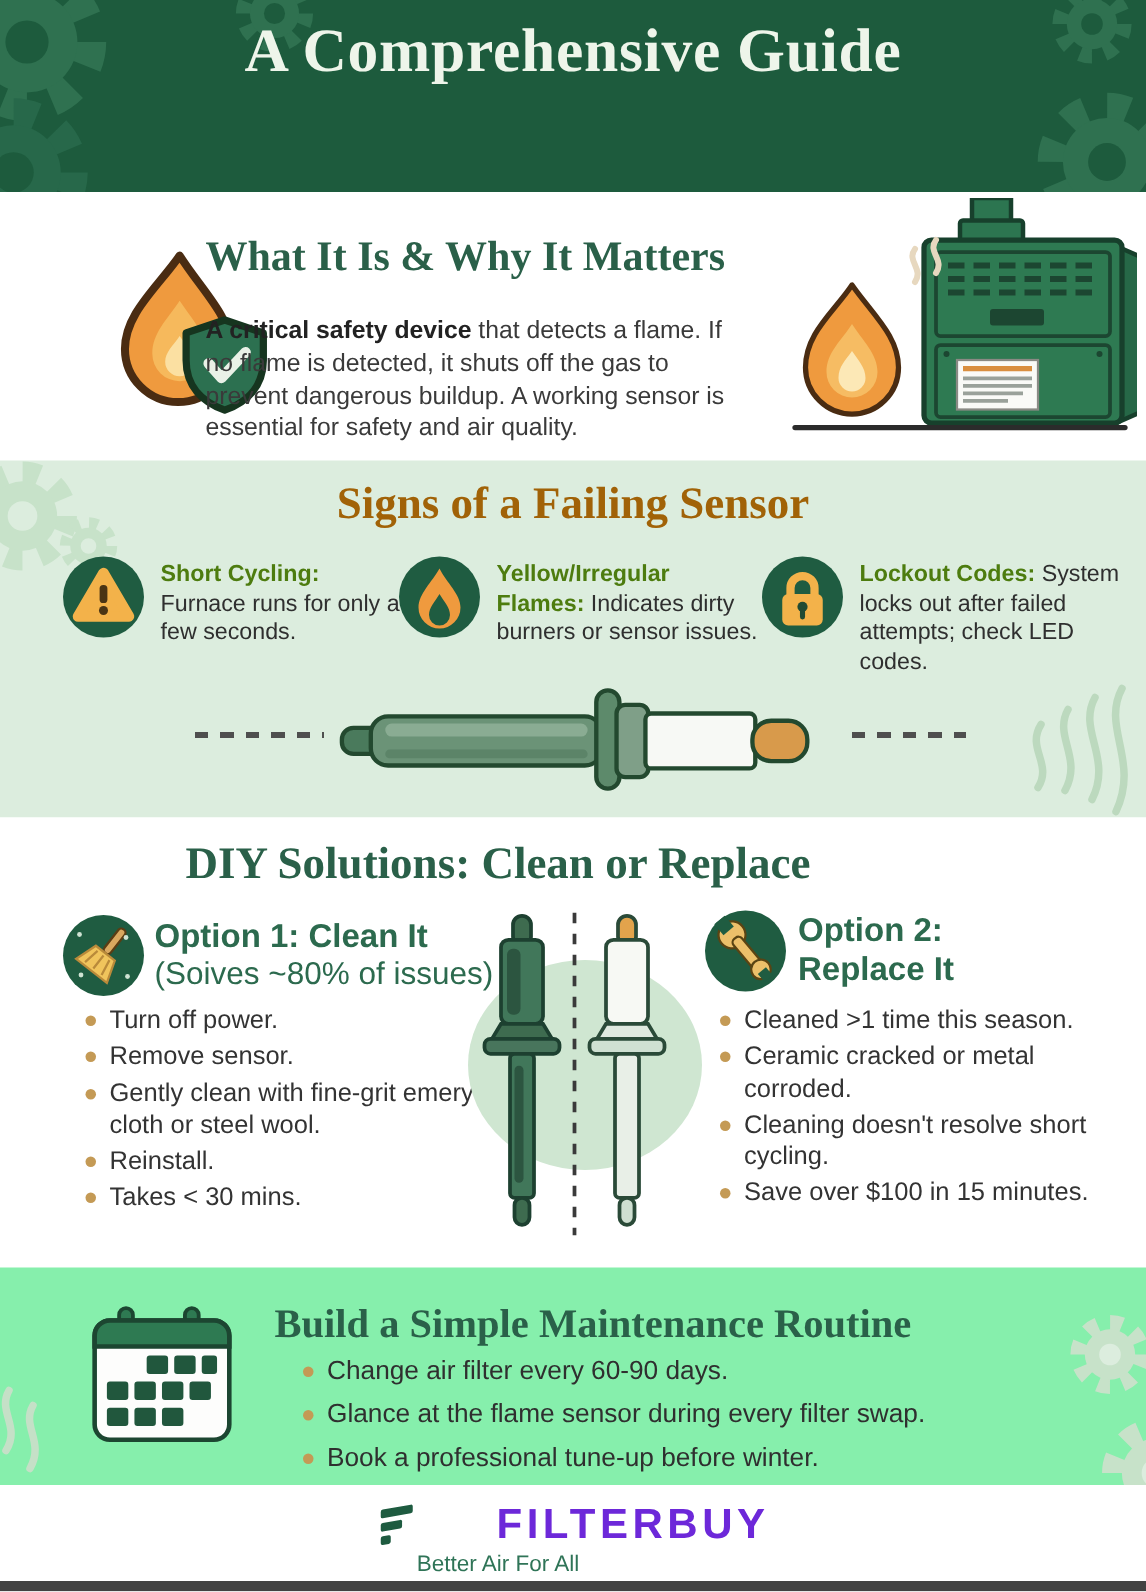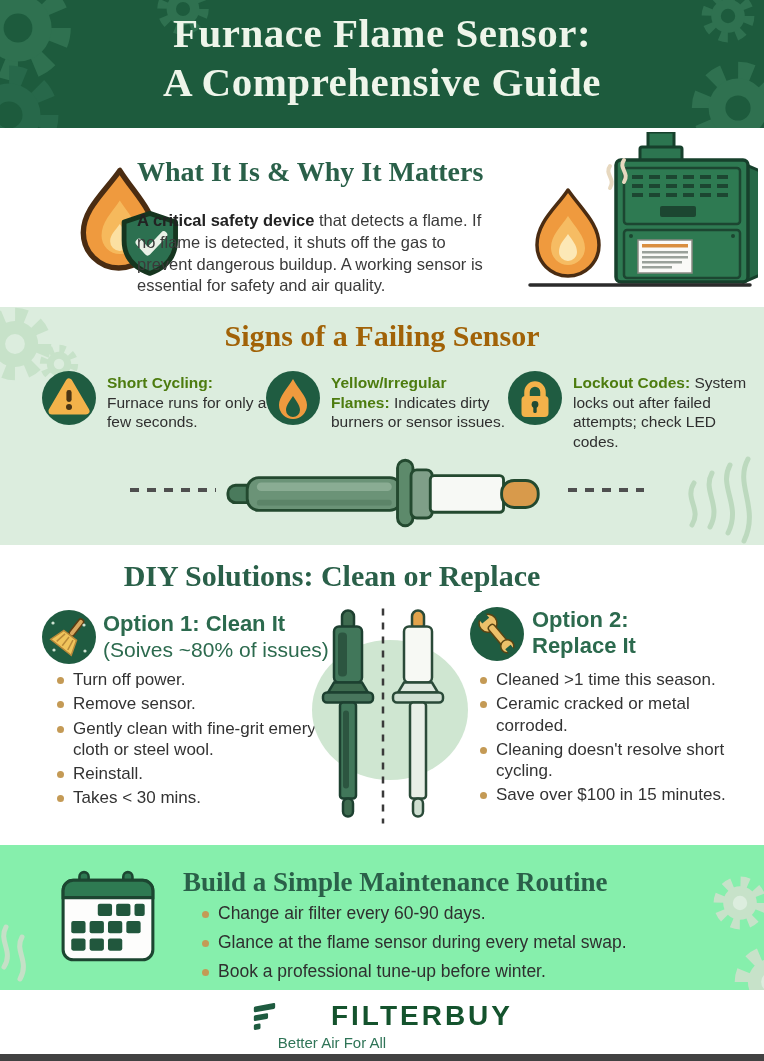--- a/index.html
+++ b/index.html
@@ -82,21 +82,21 @@
   .sec-maint ul.dots { left:200px; top:58px; width:500px; }
   .sec-maint ul.dots li { font-size:17.5px; margin-bottom:7px; color:#2f2f2f; }
 
   
   .sec-footer { top:990px; height:64px; background:#ffffff; }
   .brand-row {
     position:absolute; top:10px; left:0; width:764px;
     display:flex; align-items:center; justify-content:center; gap:10px;
   }
   .brand-name {
-    font-size:28px; font-weight:700; letter-spacing:3px; color:#14532d;margin-left:43px;
+    font-size:28px; font-weight:700; letter-spacing:3px; color:#6d28d9;margin-left:43px;
   }
   .brand-tagline {
     position:absolute; top:44px; left:0; width:664px; text-align:center;
     font-size:15px; color:#2f7457;
   }
   .bottom-strip { position:absolute; top:1054px; left:0; width:764px; height:7px; background:#424242; }
 </style>
 </head>
 <body>
 
@@ -122,21 +122,20 @@
       <circle r="26" fill="none" stroke="#2f7150" stroke-width="14" stroke-dasharray="10 10.4"></circle>
       <circle r="21" fill="#2f7150"></circle>
         <circle r="9" fill="#1d5b3d"></circle>
     </svg>
     <svg class="gear" style="left:668px; top:38px; width:140px; height:140px" viewBox="-50 -50 100 100">
       <circle r="26" fill="none" stroke="#2f7150" stroke-width="14" stroke-dasharray="10 10.4"></circle>
       <circle r="21" fill="#2f7150"></circle>
         <circle r="9" fill="#1d5b3d"></circle>
     </svg>
     <div class="header-title">
-      <div>Furnace Flame Sensor:</div>
       <div>A Comprehensive Guide</div>
     </div>
   </section>
 
   <section class="sec-what">
 
     <svg class="abs" style="left:64px; top:36px; width:118px; height:118px" viewBox="0 0 110 110">
       <path d="M52,6 C38,26 18,42 18,64 a33,33 0 0 0 66,0 C84,44 66,28 52,6 Z" fill="#ef9a3e" stroke="#4a2c12" stroke-width="5" stroke-linejoin="round"></path>
       <path d="M52,34 C44,46 35,54 35,67 a17,17 0 0 0 34,0 C69,55 60,46 52,34 Z" fill="#f6b95c"></path>
       <path d="M52,56 C48,62 43,66 43,72 a9,9 0 0 0 18,0 C61,66 56,62 52,56 Z" fill="#fbe0a2"></path>
@@ -380,21 +379,21 @@
           <rect x="67" y="50" width="14" height="12" rx="2"></rect>
         <rect x="13" y="67" width="14" height="12" rx="2"></rect>
           <rect x="31" y="67" width="14" height="12" rx="2"></rect>
           <rect x="49" y="67" width="14" height="12" rx="2"></rect>
       </g>
     </svg>
 
     <div class="maint-heading">Build a Simple Maintenance Routine</div>
     <ul class="dots">
       <li>Change air filter every 60-90 days.</li>
-      <li>Glance at the flame sensor during every metal swap.</li>
+      <li>Glance at the flame sensor during every filter swap.</li>
       <li>Book a professional tune-up before winter.</li>
     </ul>
   </section>
 
   <section class="sec-footer">
     <div class="brand-row">
       <svg style="width:27px; height:32px" viewBox="0 0 30 36">
         <g fill="#1e5b40" transform="skewY(-10)">
           <rect x="3" y="8" width="24" height="6.5" rx="1.5"></rect>
           <rect x="3" y="18" width="16" height="6.5" rx="1.5"></rect>

